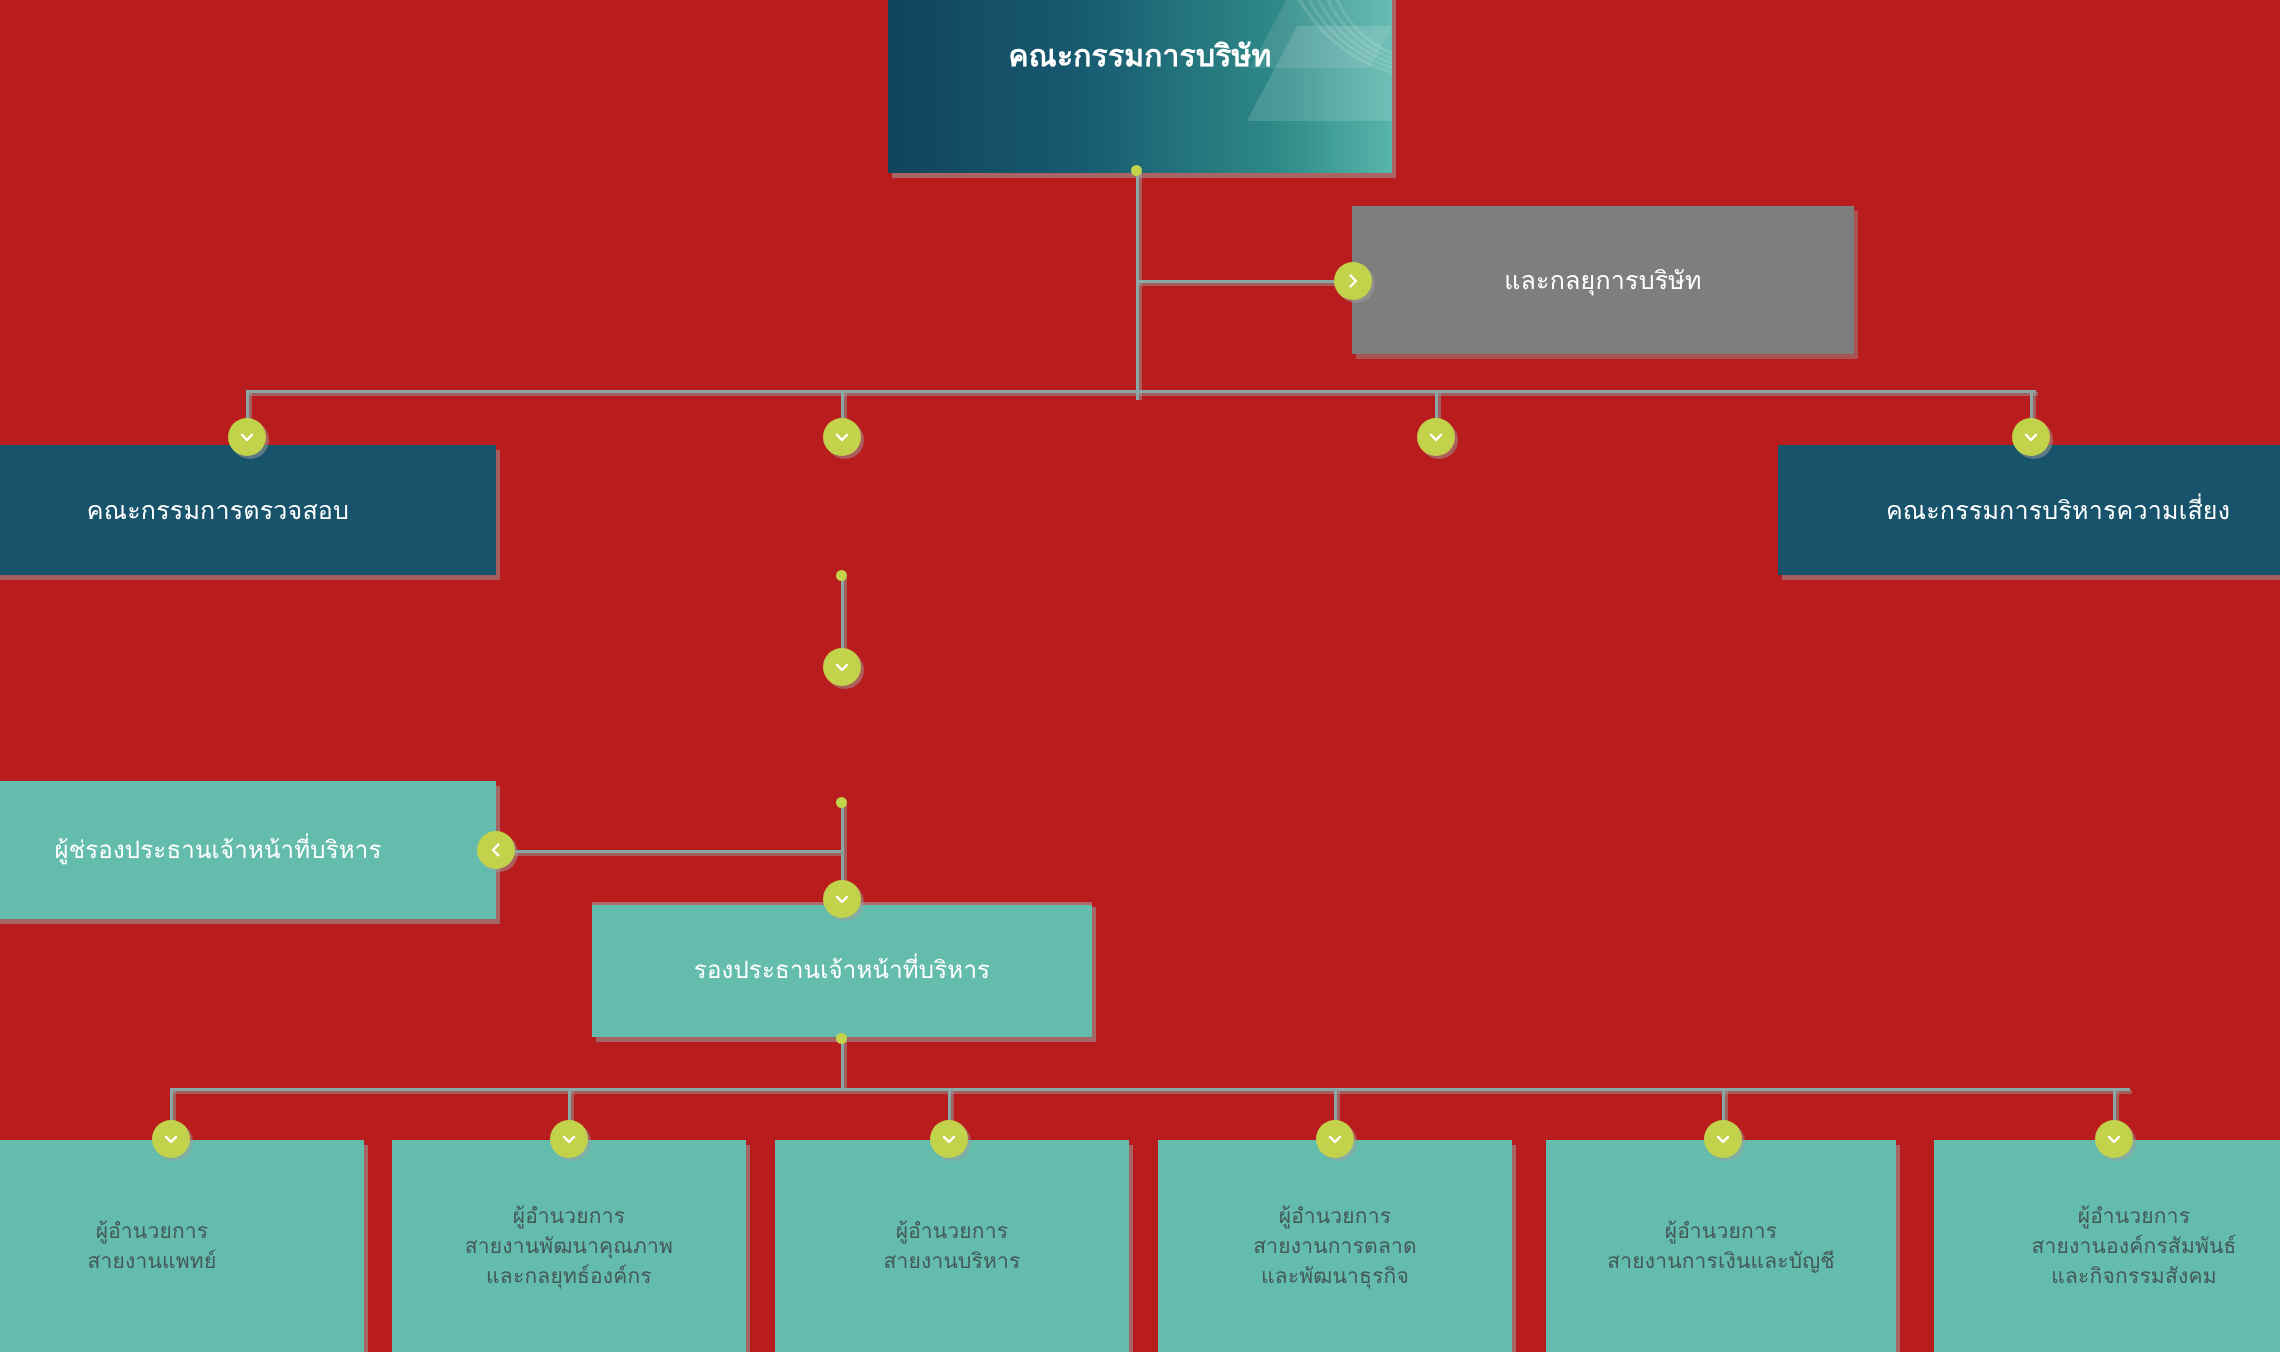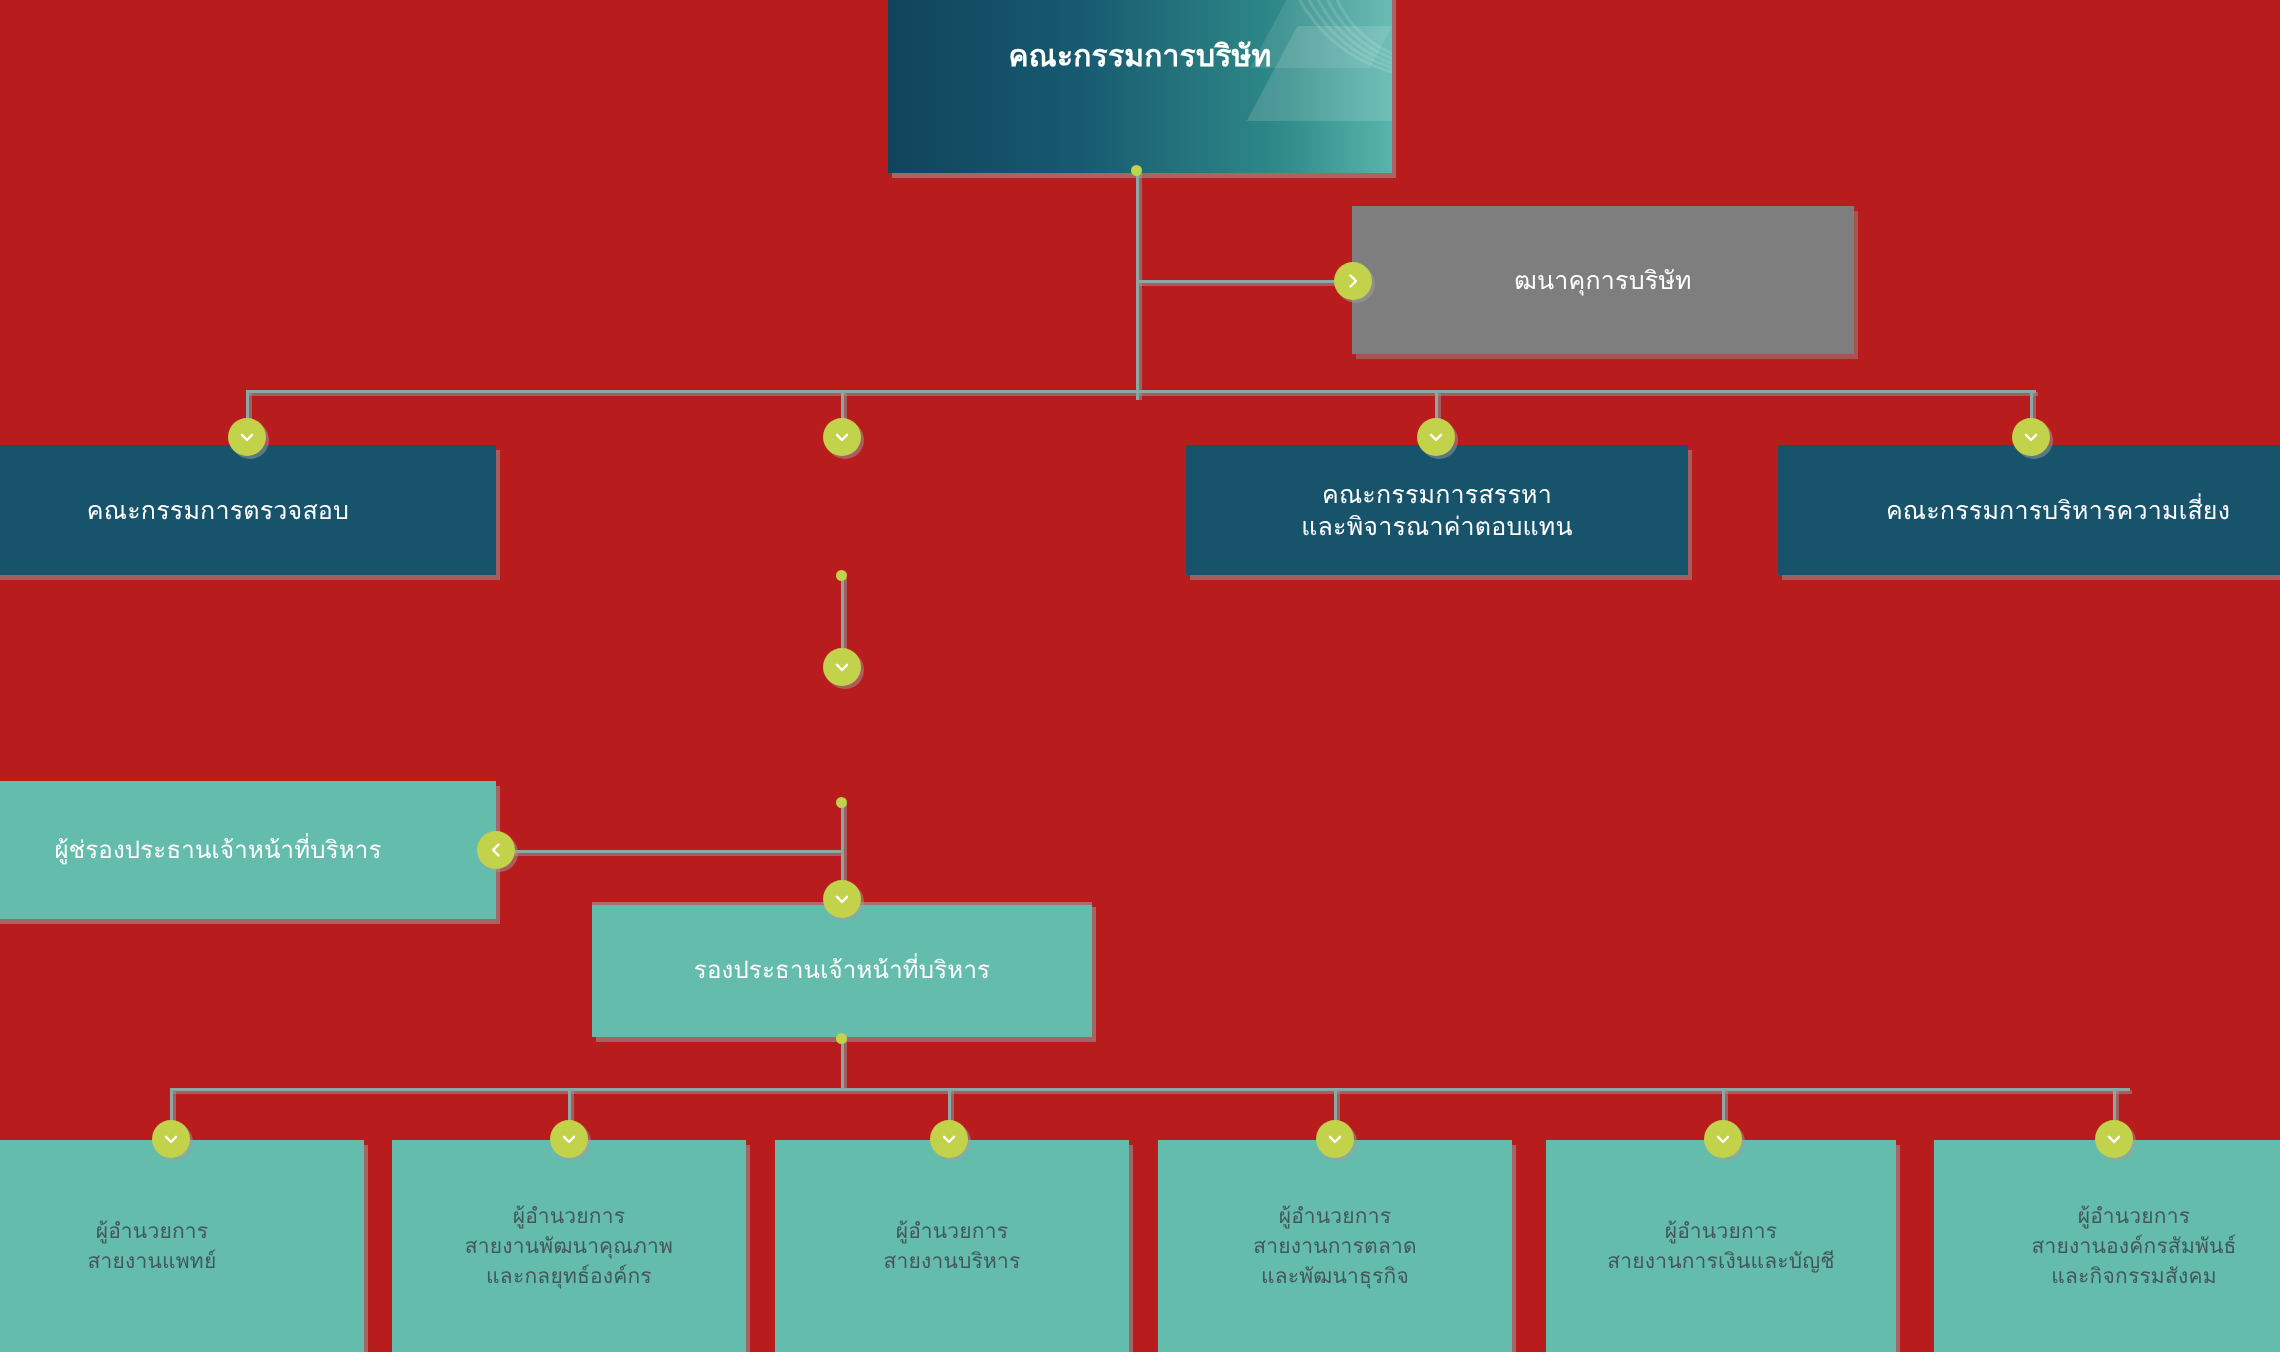--- a/index.html
+++ b/index.html
@@ -193,21 +193,21 @@
       <span class="arc" style="right:-40px; top:4px; width:126px; height:126px;"></span>
       <span class="arc" style="right:-40px; top:12px; width:114px; height:114px;"></span>
       <span class="arc" style="right:-40px; top:20px; width:102px; height:102px;"></span>
       <span class="band" style="right:-30px; top:88px; width:150px; height:95px; transform:skewX(-28deg); background:rgba(255,255,255,.14);"></span>
     </span>
     <span class="label">คณะกรรมการบริษัท</span>
   </div>
   <div class="dot" style="left:1131px; top:165px;"></div>
 
   <div class="node secretary" style="left:1352px; top:206px; width:502px; height:148px;">
-    <span class="label">ฒนาคุการบริษัท</span>
+    <span class="label">และกลยุการบริษัท</span>
   </div>
   <div class="chev" style="left:1334px; top:262px;">
     <svg width="16" height="16" viewBox="0 0 16 16" aria-hidden="true">
       <polyline points="5.5,2.5 11,8 5.5,13.5" fill="none" stroke="#ffffff" stroke-width="2.4" stroke-linecap="round" stroke-linejoin="round"></polyline>
     </svg>
   </div>
 
   <div class="node committee" style="left:-60px; top:445px; width:556px; height:130px;">
     <span class="label">คณะกรรมการตรวจสอบ</span>
   </div>
@@ -217,24 +217,20 @@
     </svg>
   </div>
 
   <div class="chev" style="left:823px; top:418px;">
     <svg width="18" height="18" viewBox="0 0 18 18" aria-hidden="true">
       <polyline points="4,6.8 9,12 14,6.8" fill="none" stroke="#ffffff" stroke-width="2.4" stroke-linecap="round" stroke-linejoin="round"></polyline>
     </svg>
   </div>
   <div class="dot" style="left:836px; top:570px;"></div>
 
-  <div class="node committee" style="left:1186px; top:445px; width:502px; height:130px;">
-    <span class="label">คณะกรรมการสรรหา
-และพิจารณาค่าตอบแทน</span>
-  </div>
   <div class="chev" style="left:1417px; top:418px;">
     <svg width="18" height="18" viewBox="0 0 18 18" aria-hidden="true">
       <polyline points="4,6.8 9,12 14,6.8" fill="none" stroke="#ffffff" stroke-width="2.4" stroke-linecap="round" stroke-linejoin="round"></polyline>
     </svg>
   </div>
 
   <div class="node committee" style="left:1778px; top:445px; width:560px; height:130px;">
     <span class="label">คณะกรรมการบริหารความเสี่ยง</span>
   </div>
   <div class="chev" style="left:2012px; top:418px;">

